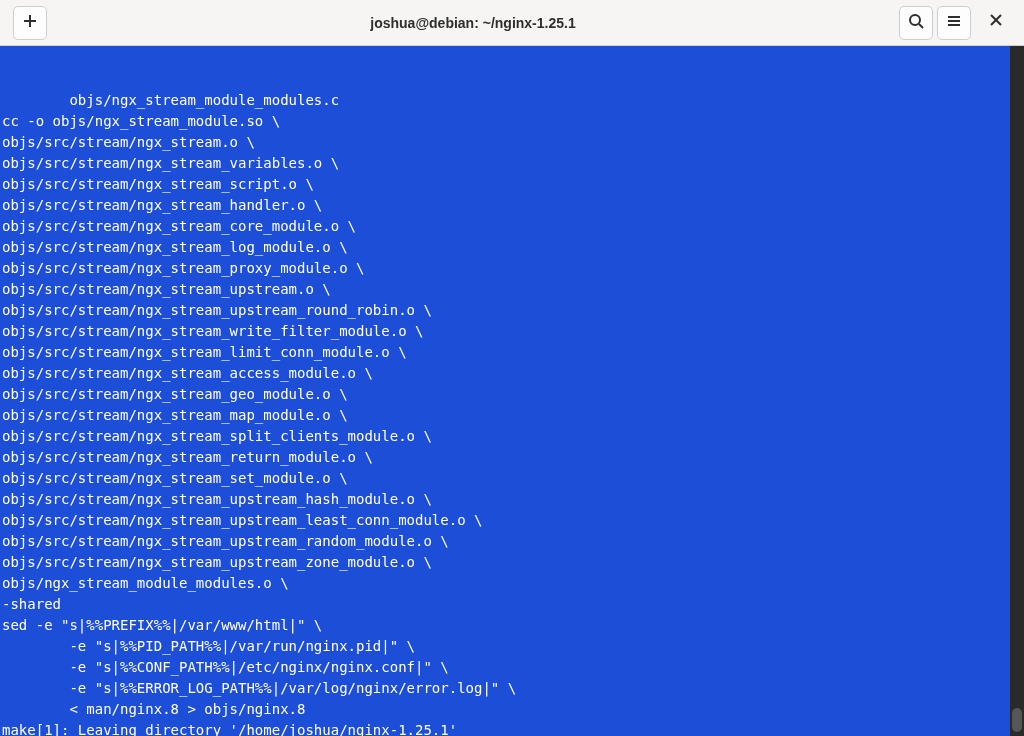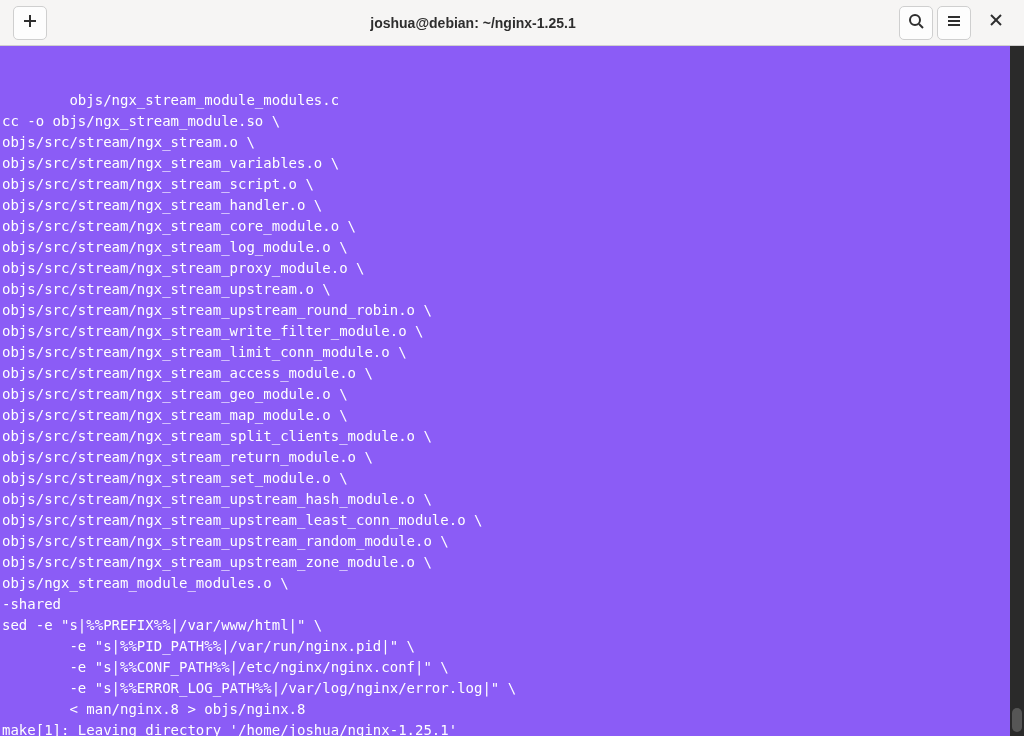--- a/index.html
+++ b/index.html
@@ -58,21 +58,21 @@
       background: transparent;
       display: flex;
       align-items: center;
       justify-content: center;
       cursor: pointer;
       font-size: 18px;
       color: #2e2e2e;
       margin-left: 6px;
     }
     .terminal {
-      background: #8b5cf6;
+      background: #1d4ed8;
       color: #fff;
       font-family: "DejaVu Sans Mono", "Liberation Mono", monospace;
       font-size: 14px;
       line-height: 21px;
       padding: 2px 2px;
       height: calc(736px - 46px);
       overflow: hidden;
       white-space: pre;
       position: relative;
     }

